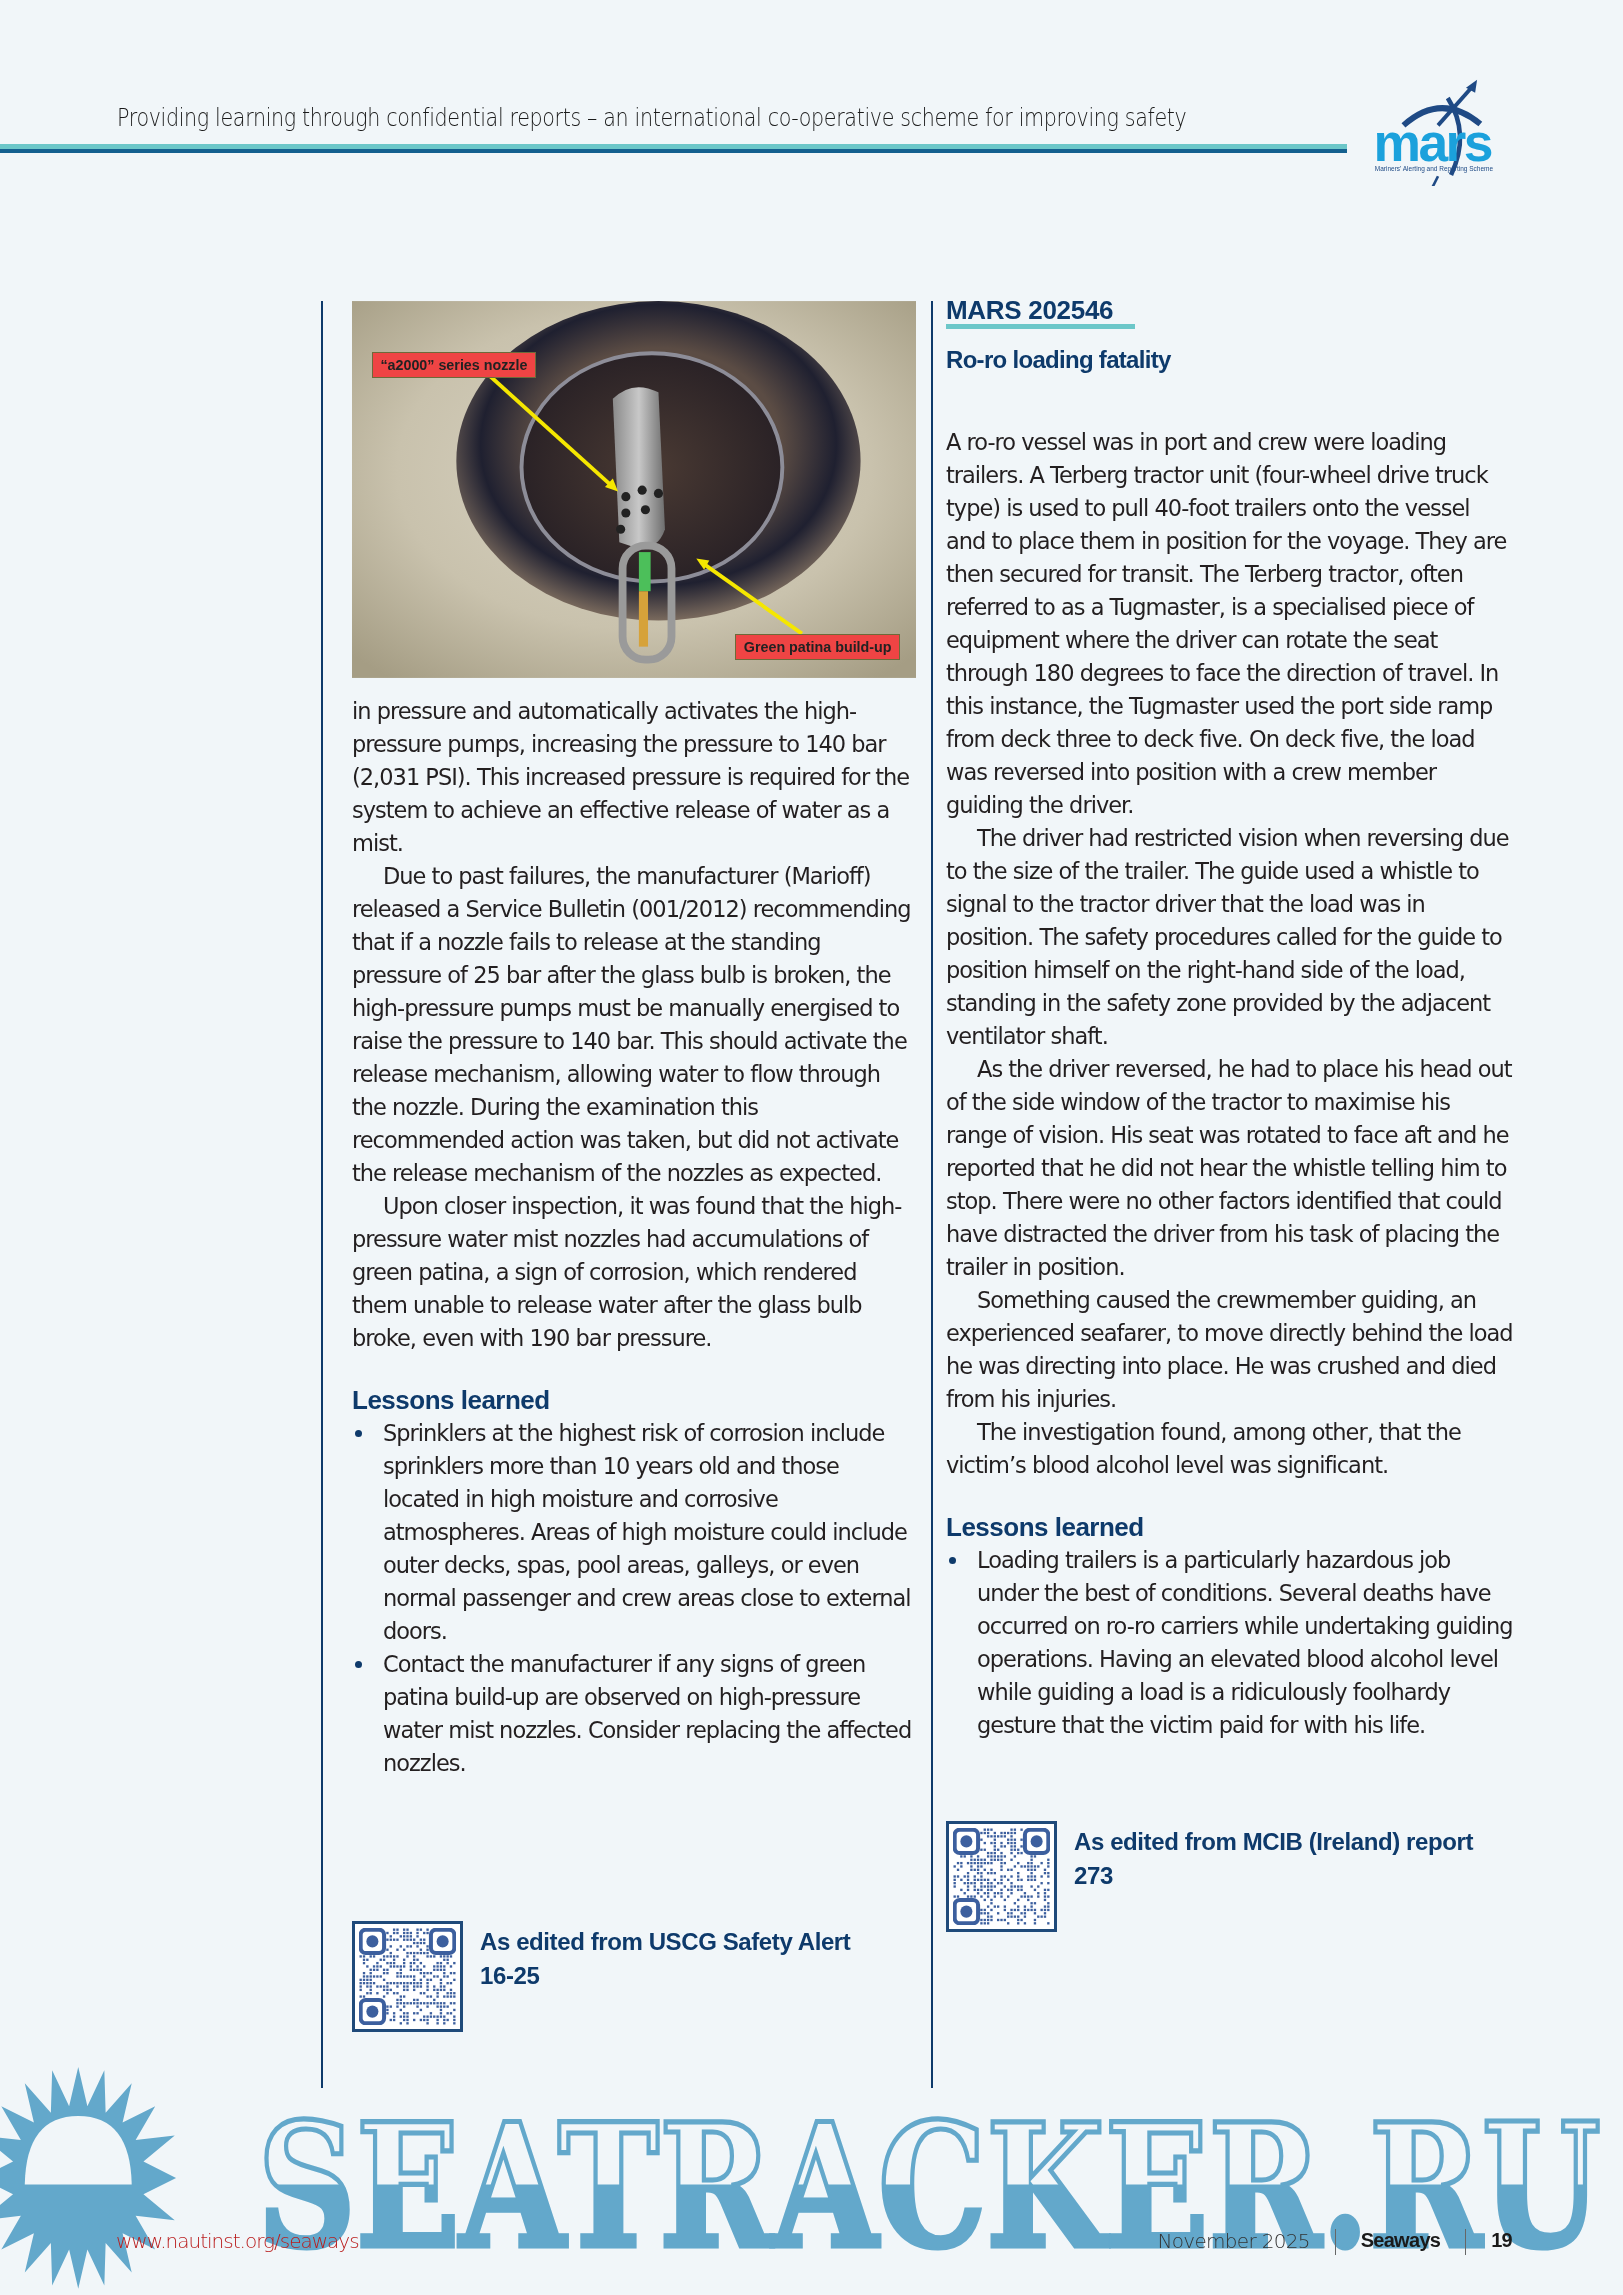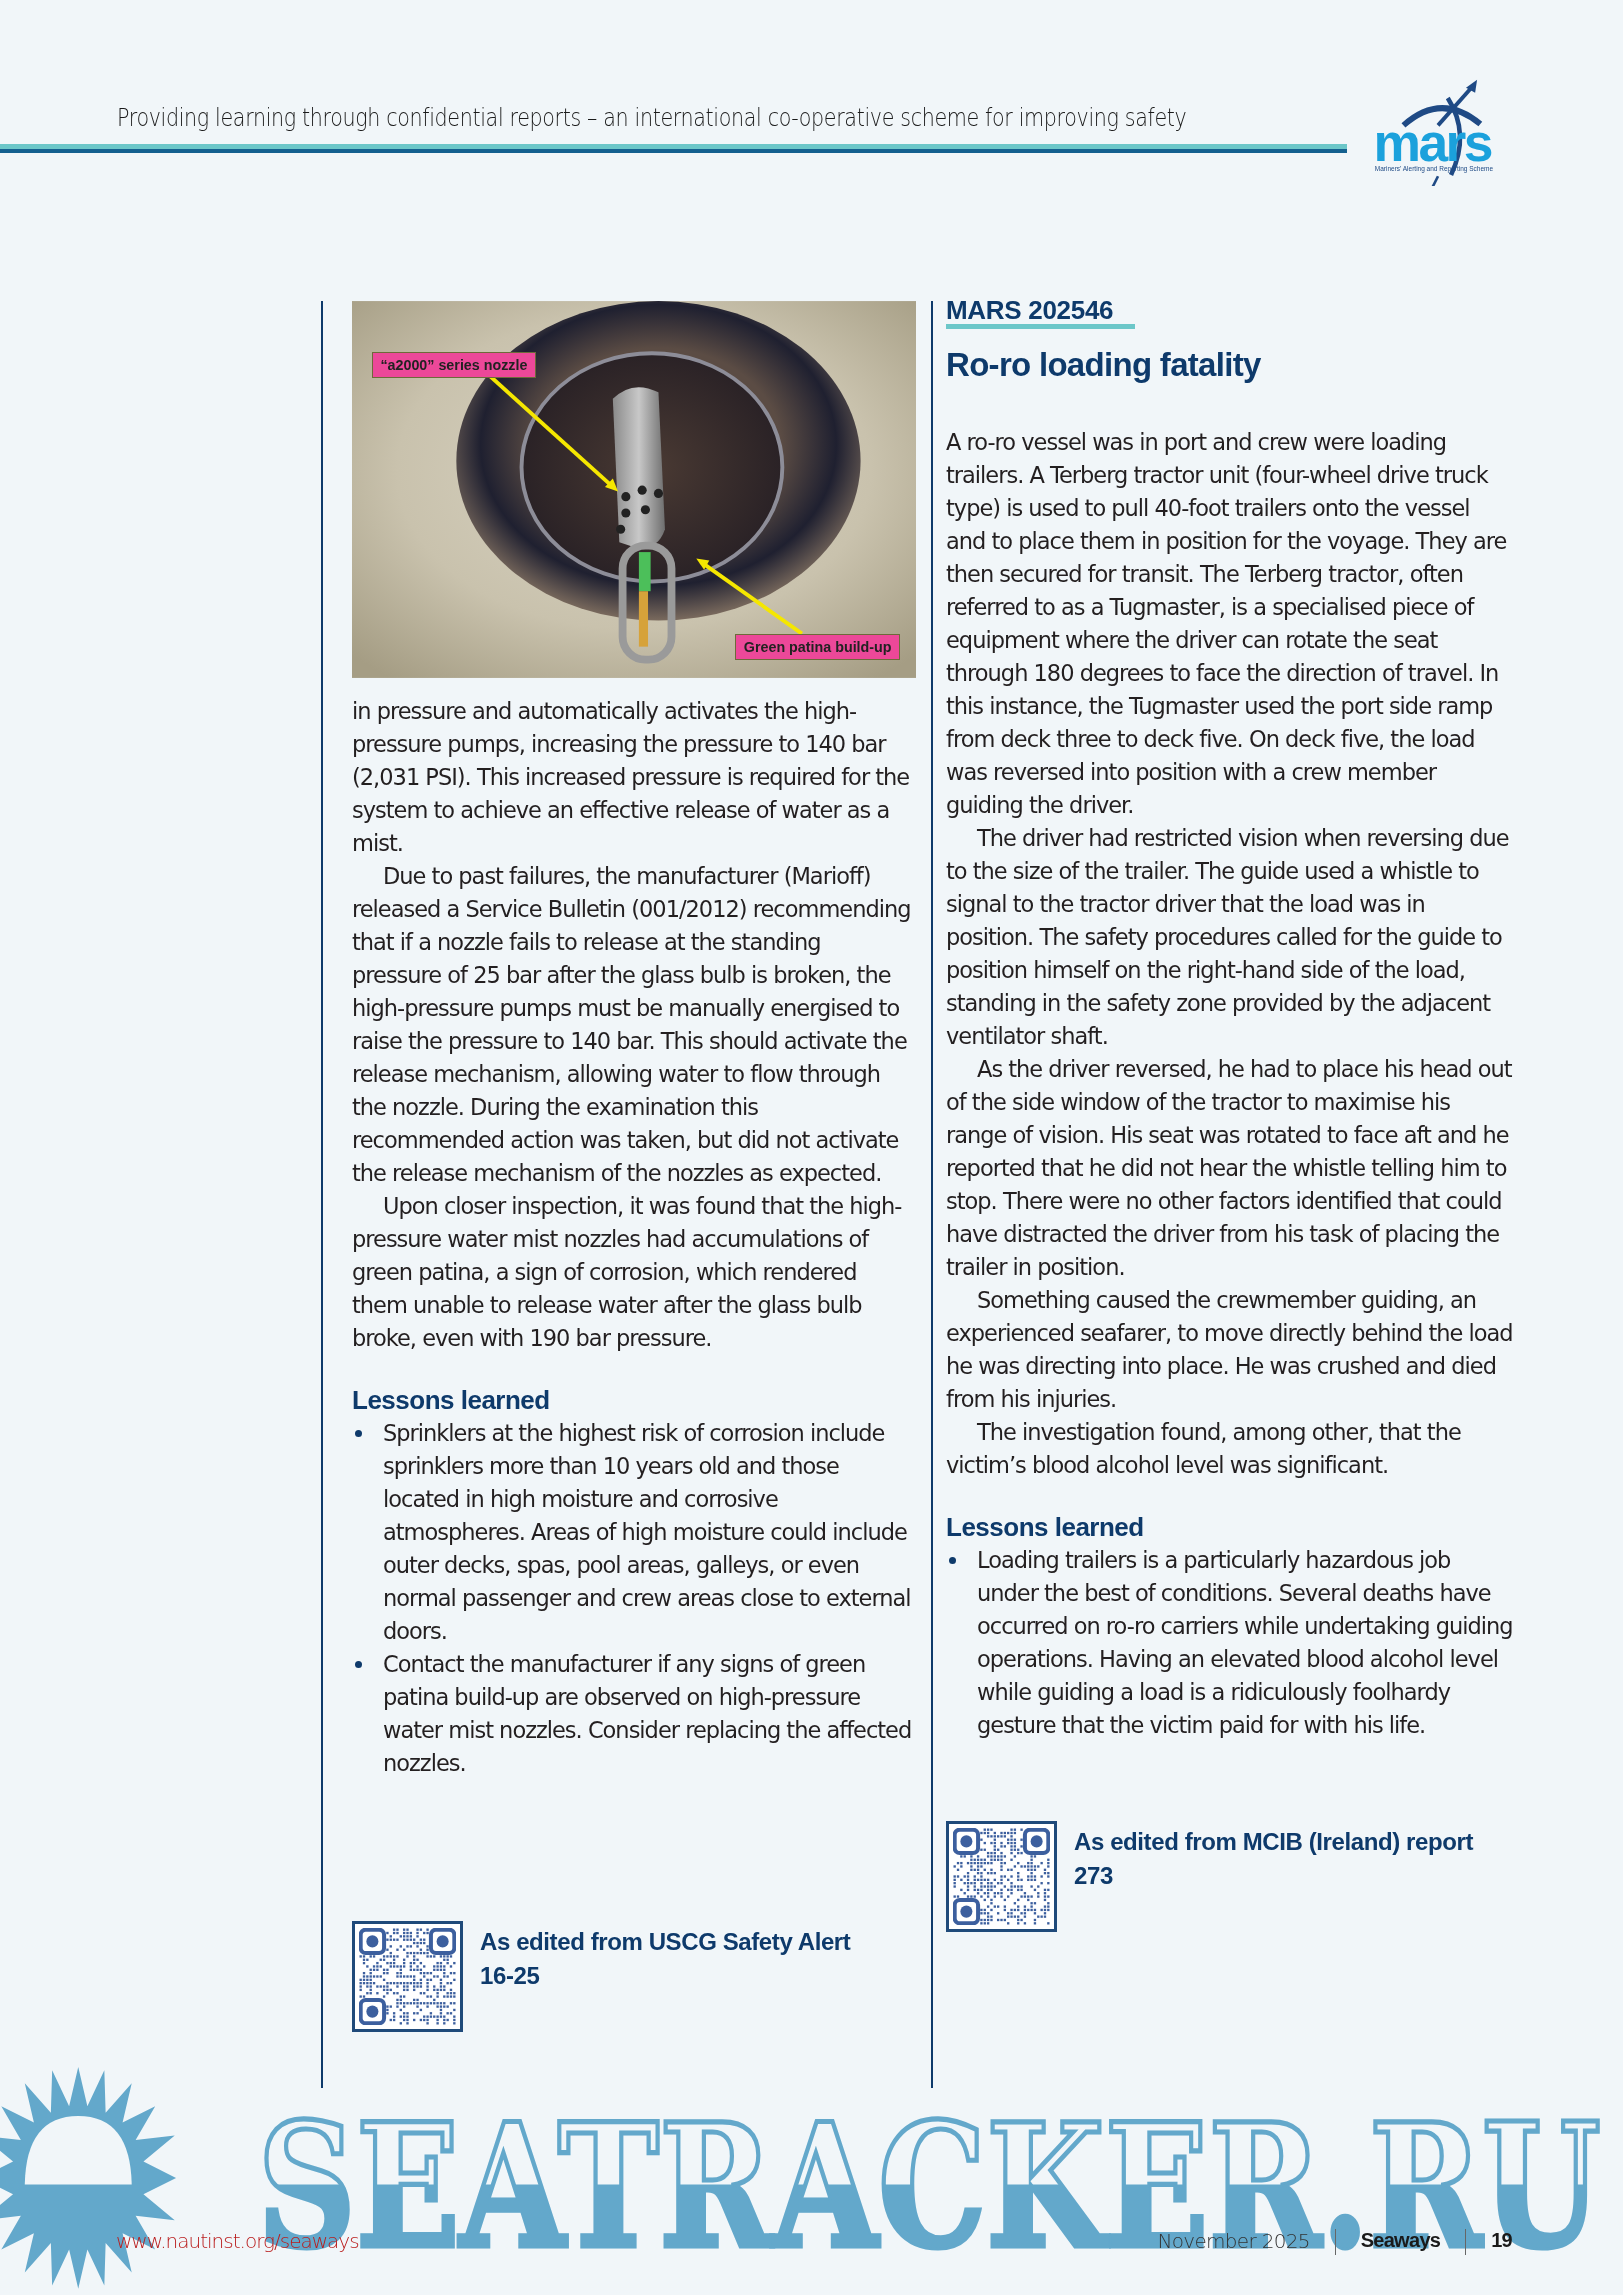--- a/index.html
+++ b/index.html
@@ -18,40 +18,40 @@
   .header-rule-light { position: absolute; left: 0; top: 144px; width: 1347px; height: 5.2px; background: #6cc7c9; }
   .header-rule-dark  { position: absolute; left: 0; top: 149px; width: 1347px; height: 3.9px; background: #14608f; }
   .logo { position: absolute; left: 1350px; top: 72px; width: 176px; height: 114px; }
 
   .col-rule { position: absolute; width: 2px; background: #0e3a6b; }
   .col-rule.left  { left: 321px; top: 301px; height: 1787px; }
   .col-rule.right { left: 931px; top: 301px; height: 1787px; }
 
   .photo { position: absolute; left: 352px; top: 301px; width: 564px; height: 377px; overflow: hidden; }
   .photo-label {
-    position: absolute; background: #ec4899; border: 1.3px solid #6d6a3a;
+    position: absolute; background: #ef4444; border: 1.3px solid #6d6a3a;
     font-family: "Liberation Sans", sans-serif; font-weight: bold; font-size: 14.3px;
     color: #222; padding: 3.9px 7.8px; white-space: nowrap;
   }
 
   .col { position: absolute; width: 574px; font-family: "DejaVu Sans", sans-serif; font-size: 22.5px; line-height: 33px; letter-spacing: -1px; color: #231f20; }
   .col p { margin: 0; }
   .col p.indent { text-indent: 31px; }
   .col.left  { left: 352px; top: 695px; width: 561px; }
   .col.right { left: 946px; top: 426px; width: 567px; }
 
   .report-id {
     position: absolute; left: 946px; top: 295px;
     font-family: "Liberation Sans", sans-serif; font-weight: bold; font-size: 26px; color: #0e3a6b;
     letter-spacing: -0.3px;
   }
   .report-id-underline { position: absolute; left: 946px; top: 324px; width: 189px; height: 5.2px; background: #6cc7c9; }
   .article-title {
     position: absolute; left: 946px; top: 346px;
-    font-family: "Liberation Sans", sans-serif; font-size: 33px; color: #0e3a6b; letter-spacing: -0.7px;
+    font-family: "Liberation Sans", sans-serif; font-size: 24px; color: #0e3a6b; letter-spacing: -0.7px;
     font-weight: bold;
     text-align: center;
   }
 
   .lessons-heading {
     font-family: "Liberation Sans", sans-serif; font-weight: bold; font-size: 26px; color: #0e3a6b;
     letter-spacing: -0.5px; margin: 29px 0 0 0; line-height: 33px;
   }
   ul.bullets { list-style: none; margin: 0; padding: 0; }
   ul.bullets li { position: relative; padding-left: 31px; }

